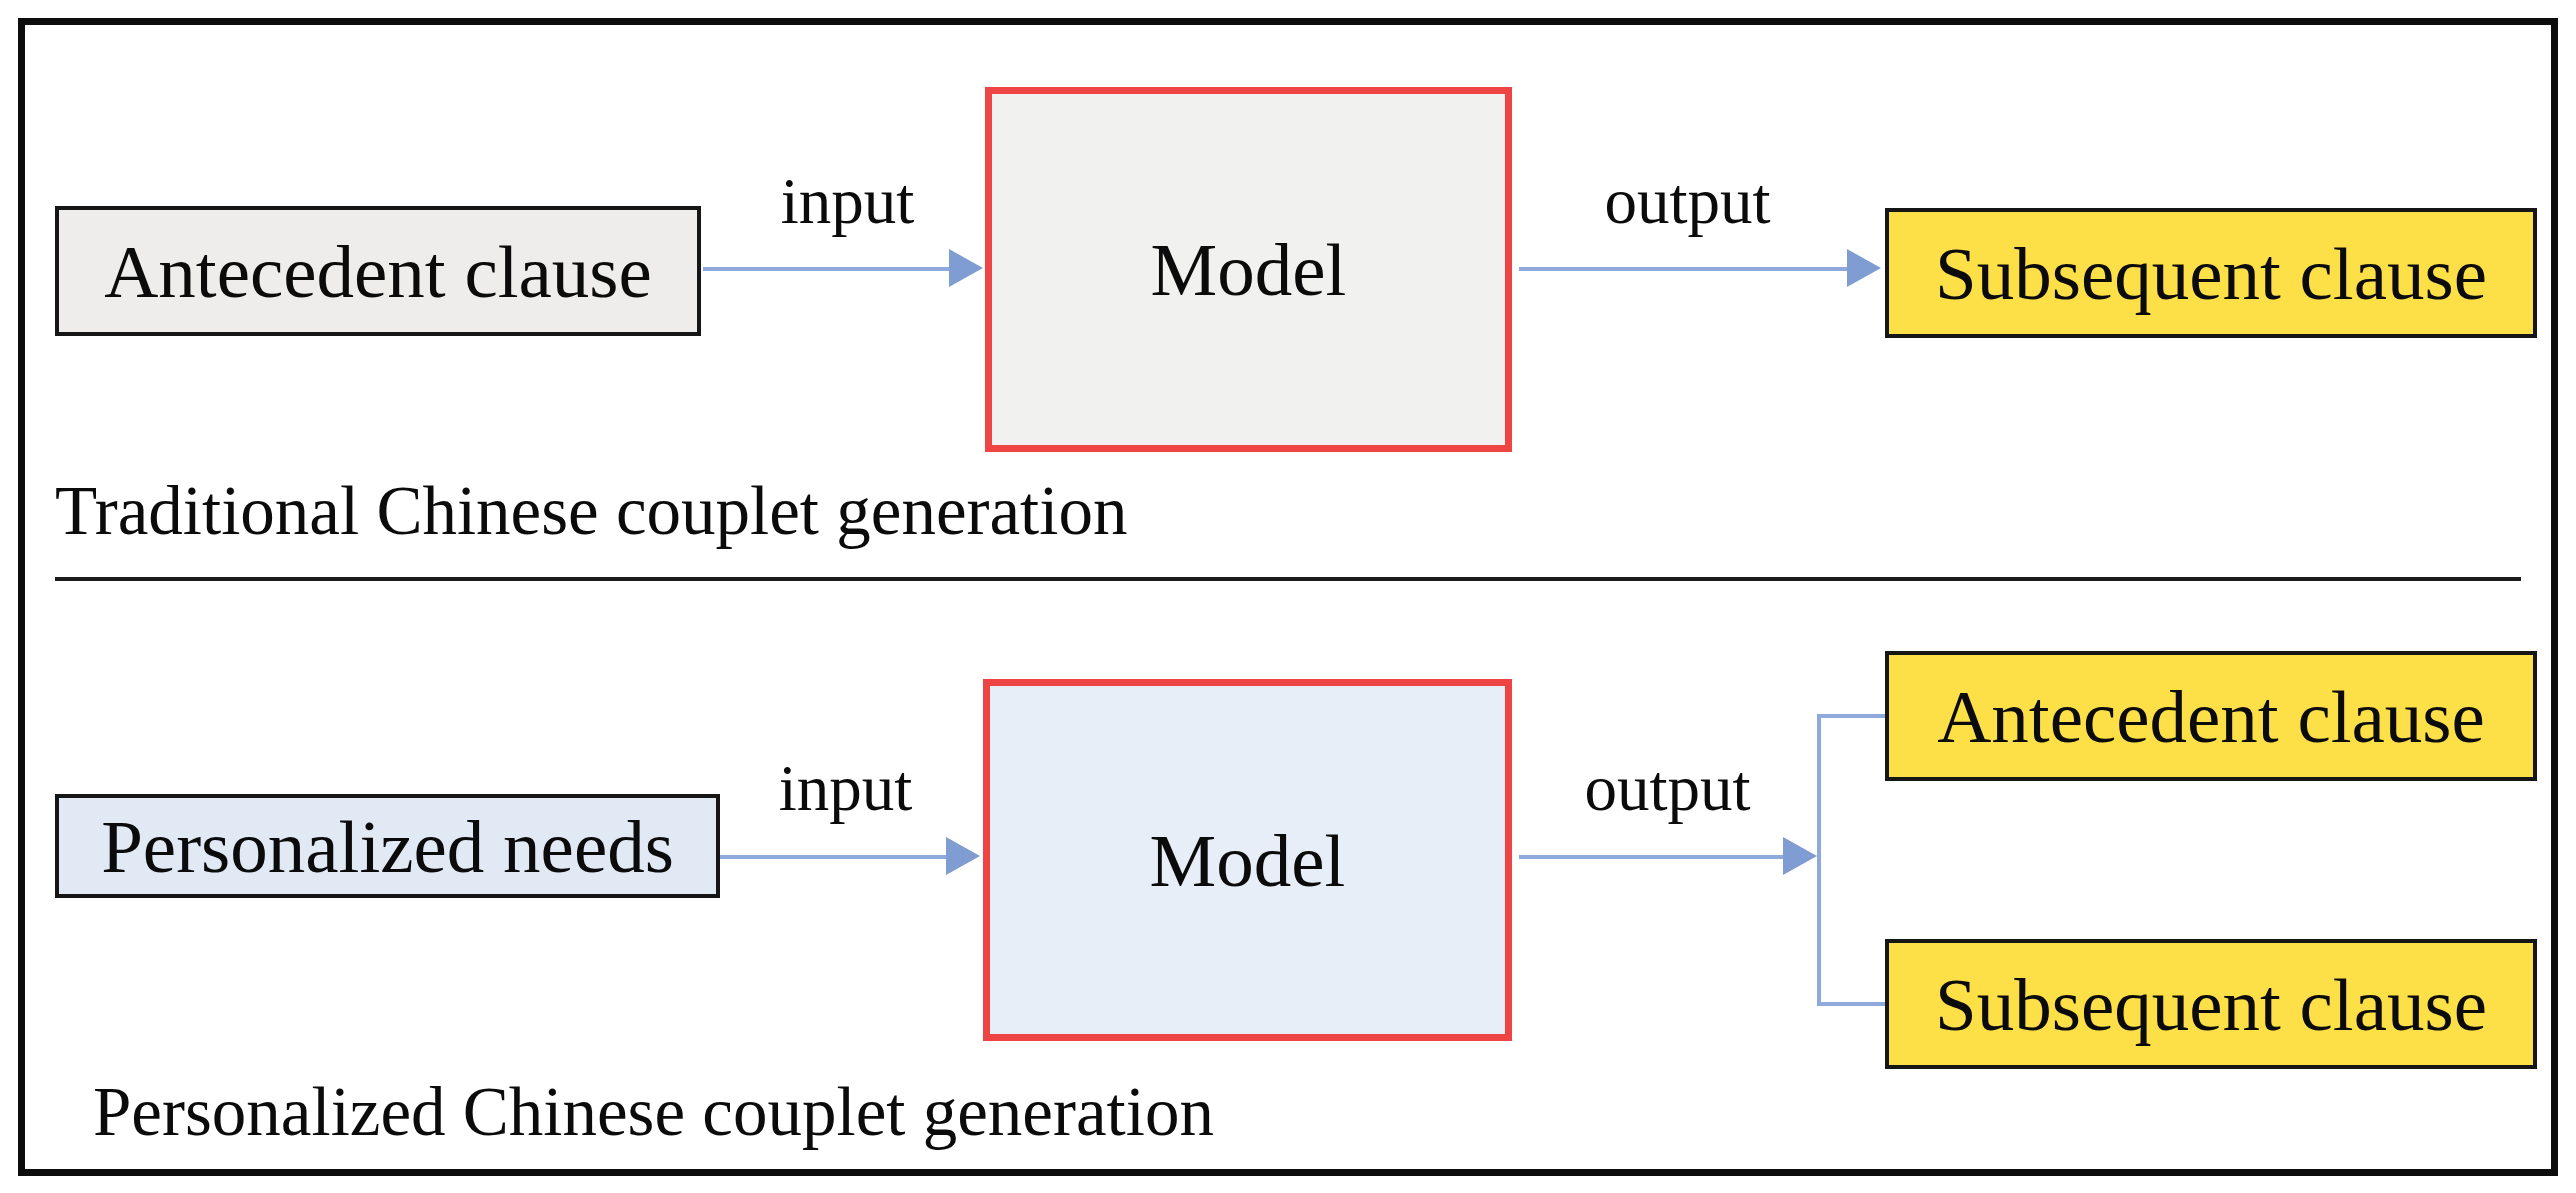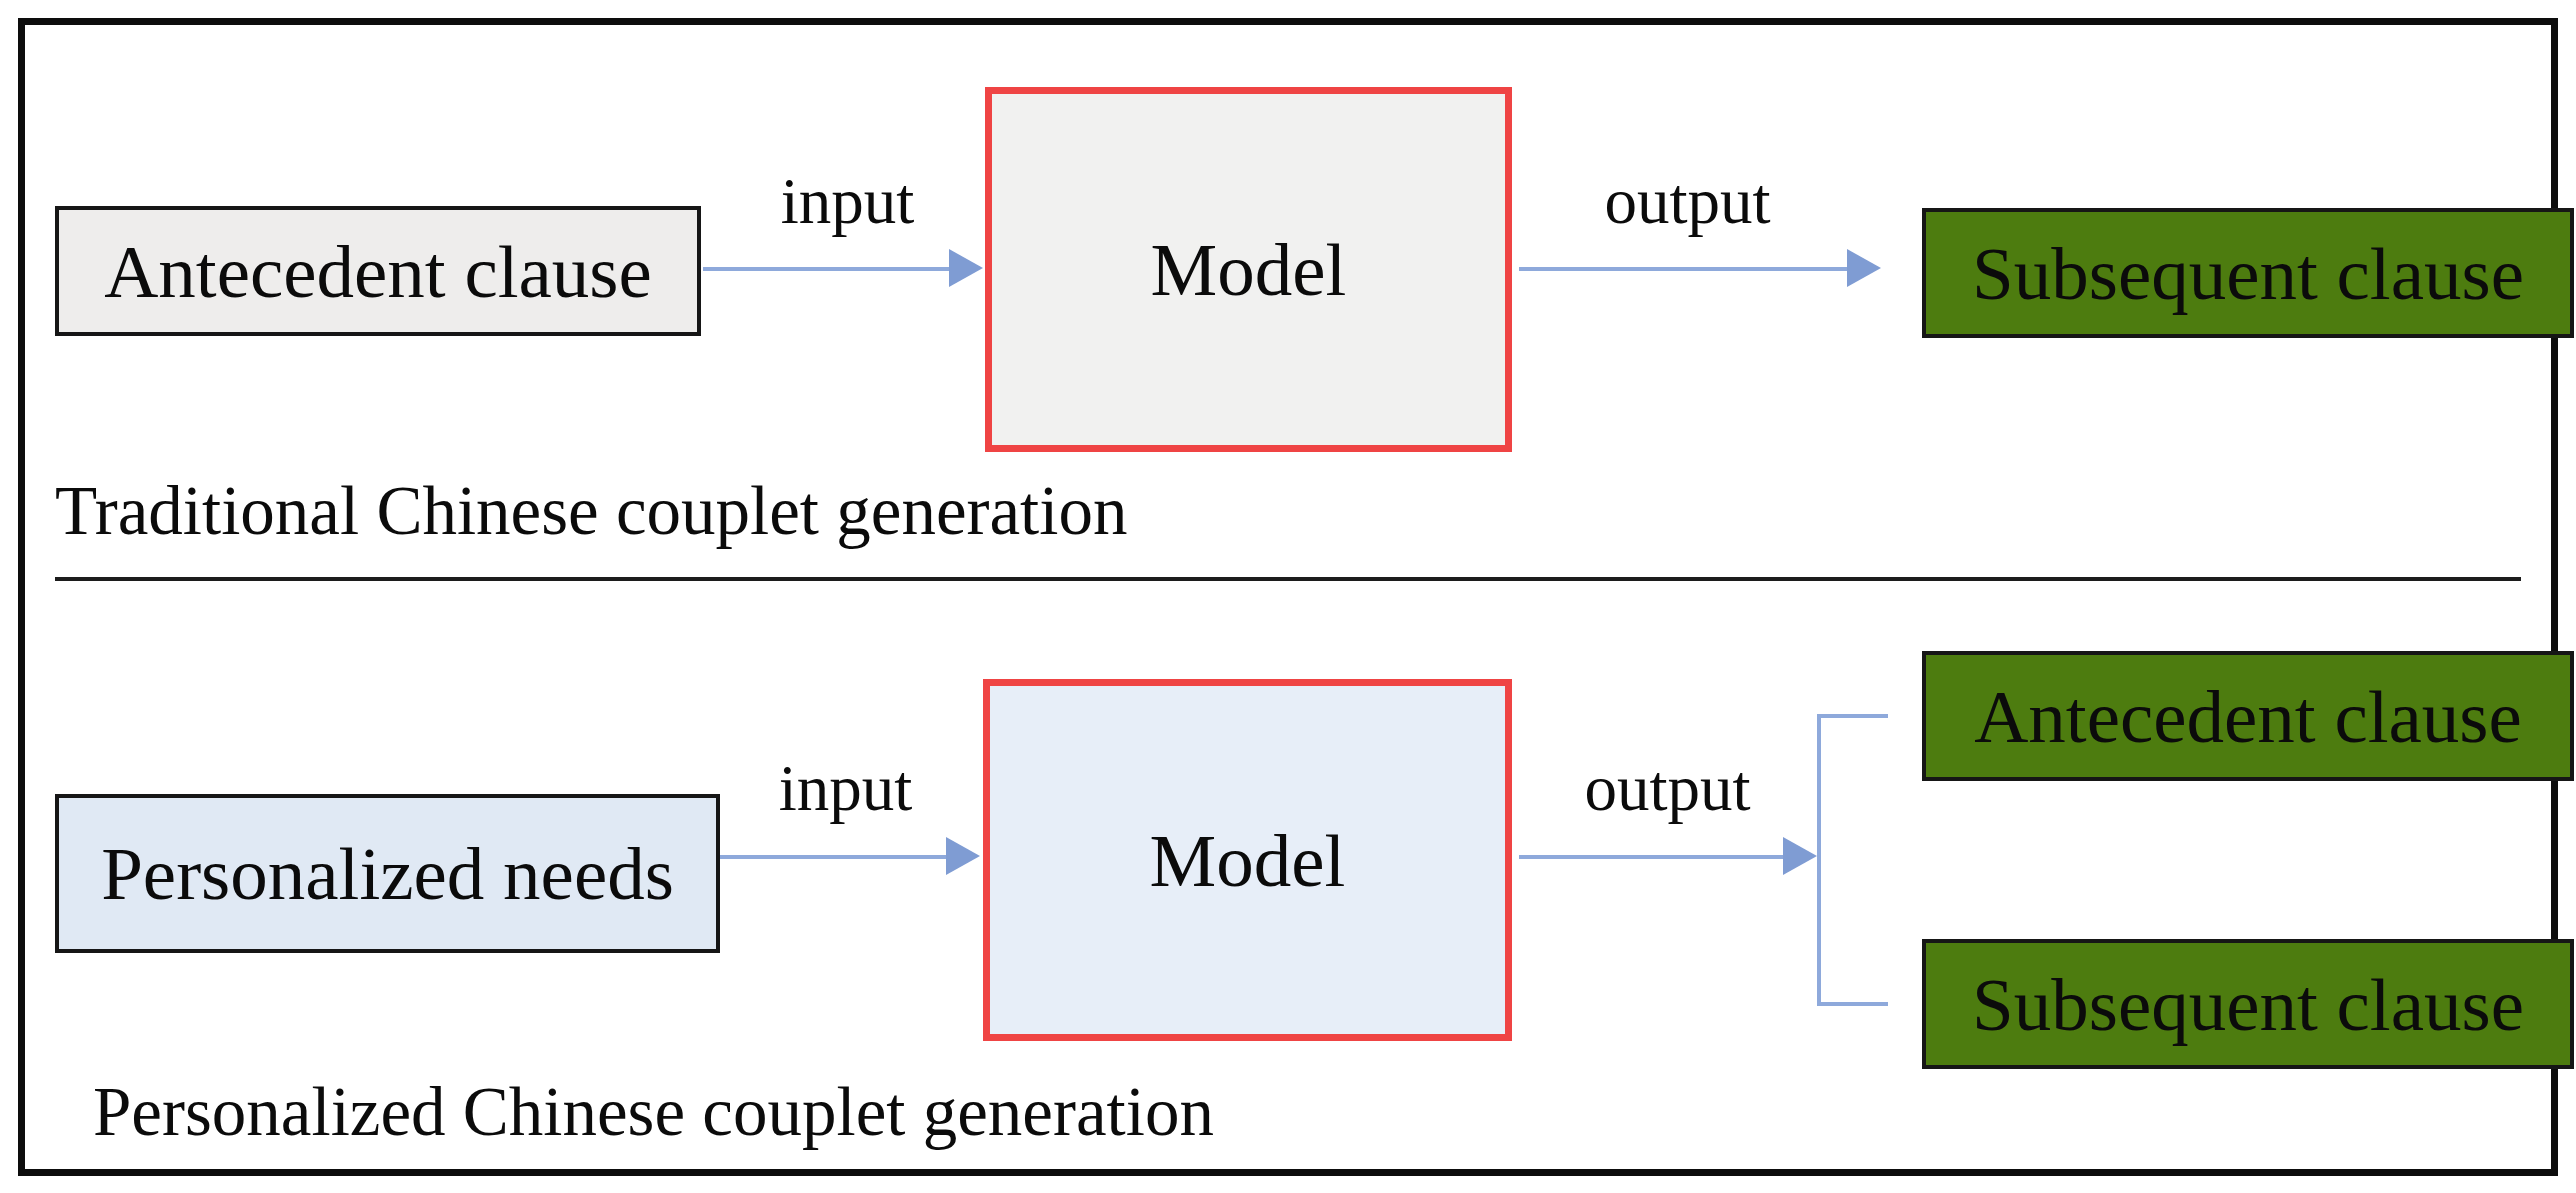--- a/index.html
+++ b/index.html
@@ -39,21 +39,21 @@
     font-size: 75px;
   }
   .model-box {
     border: 7px solid #ef4444;
     font-size: 75px;
   }
   .gray-light   { background: #eeedec; }
   .gray-model   { background: #f1f1f0; }
   .blue-light   { background: #e0e9f4; }
   .blue-model   { background: #e7eef8; }
-  .white-box    { background: #4d7c0f; margin-left: 37px; }
+  .white-box    { background: #fde047; }
 
   .arrow-line {
     position: absolute;
     height: 4.4px;
     background: #8ea9db;
   }
   .arrow-head {
     position: absolute;
     width: 0; height: 0;
     border-top: 19.5px solid transparent;
@@ -111,21 +111,21 @@
   </div>
 
   <div class="node small-box white-box" style="left:1885px; top:208px; width:652px; height:130px;">
     <span>Subsequent clause</span>
   </div>
 
   <div class="caption" style="left:55px; top:477px;">Traditional Chinese couplet generation</div>
 
   <div class="divider"></div>
 
-  <div class="node small-box blue-light" style="left:55px; top:794px; width:665px; height:159px;">
+  <div class="node small-box blue-light" style="left:55px; top:794px; width:665px; height:104px;">
     <span>Personalized needs</span>
   </div>
 
   <div class="flow-label" style="left:710px; top:756px; width:271px;">input</div>
   <div>
     <div class="arrow-line" style="left:720px; top:855px; width:229px;"></div>
     <div class="arrow-head" style="left:946px; top:837px;"></div>
   </div>
 
   <div class="node model-box blue-model" style="left:983px; top:679px; width:529px; height:362px;">

